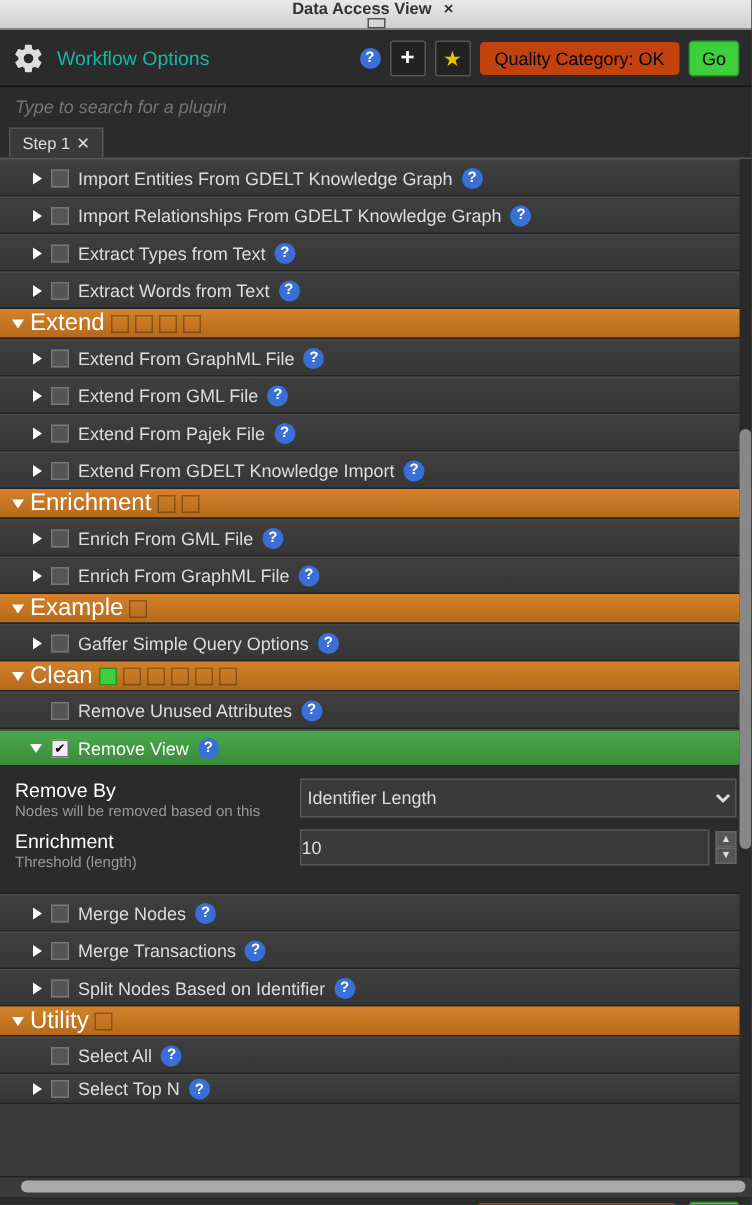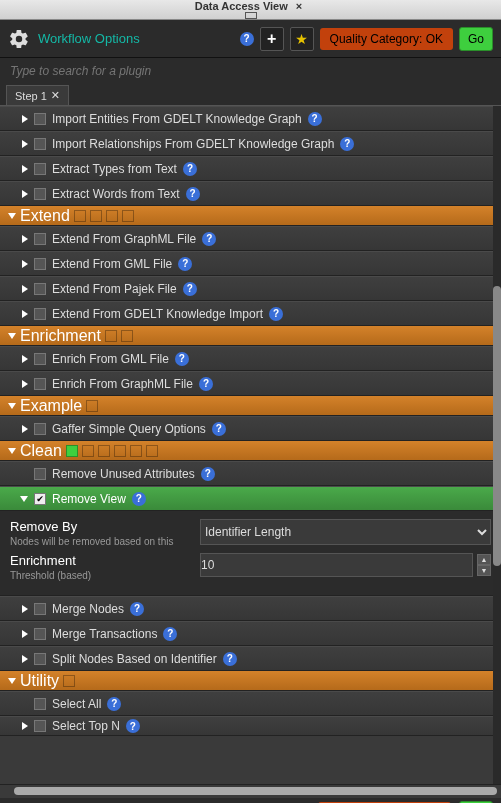--- a/index.html
+++ b/index.html
@@ -234,21 +234,21 @@
       </div>
       <div class="form-field">
         <select>
           <option>Identifier Length</option>
         </select>
       </div>
     </div>
     <div class="form-row">
       <div class="form-label-wrap">
         <div class="form-label">Enrichment</div>
-        <div class="form-sublabel">Threshold (based)</div>
+        <div class="form-sublabel">Threshold (length)</div>
       </div>
       <div class="form-field">
         <input type="text" value="10" style="">
         <div class="spinner-btns">
           <div class="spinner-btn">▲</div>
           <div class="spinner-btn">▼</div>
         </div>
       </div>
     </div>
   </div>

